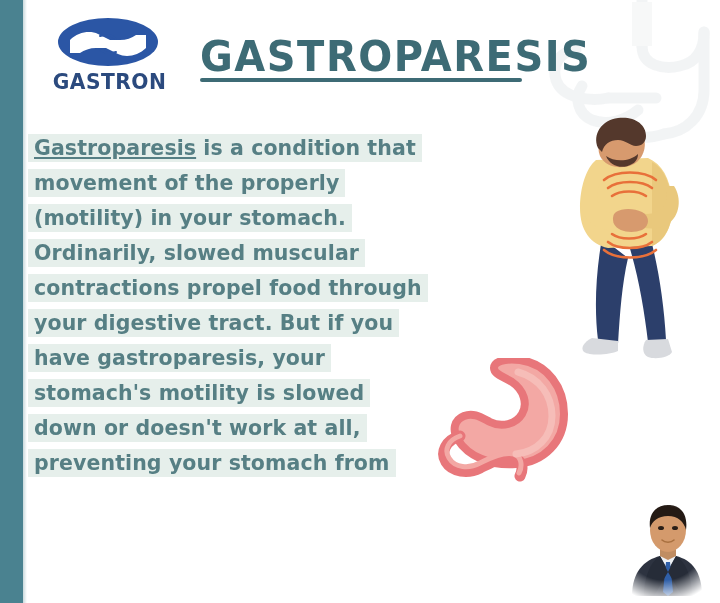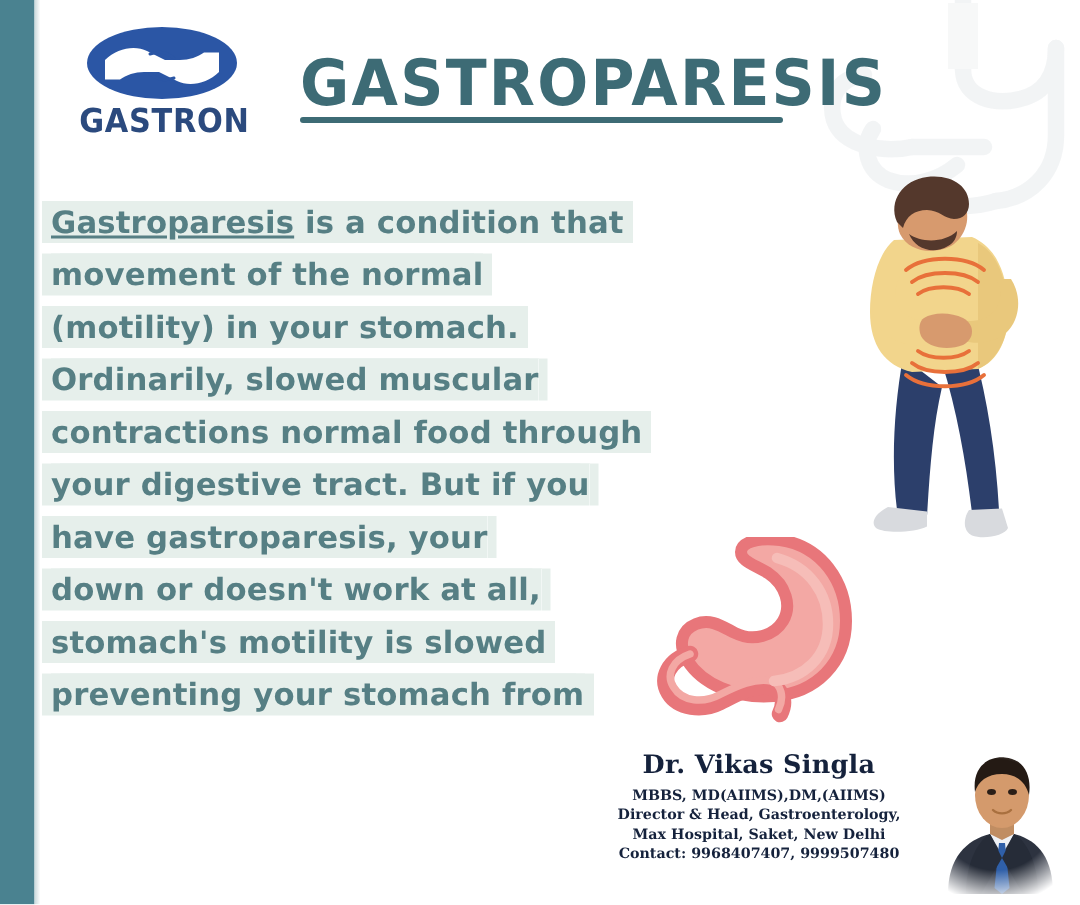--- a/index.html
+++ b/index.html
@@ -136,28 +136,28 @@
     <div class="logo-word">GASTRON</div>
   </div>
 
   <div class="title-wrap">
     <div class="title">GASTROPARESIS</div>
     <div class="title-rule"></div>
   </div>
 
   <div class="body-text">
     <span class="ln"><span><u>Gastroparesis</u><span> is a condition that</span></span></span>
-    <span class="ln"><span>movement of the normal</span></span>
+    <span class="ln"><span>movement of the properly</span></span>
     <span class="ln"><span>(motility) in your stomach.</span></span>
     <span class="ln"><span>Ordinarily, slowed muscular</span></span>
-    <span class="ln"><span>contractions normal food through</span></span>
+    <span class="ln"><span>contractions propel food through</span></span>
     <span class="ln"><span>your digestive tract. But if you</span></span>
     <span class="ln"><span>have gastroparesis, your</span></span>
+    <span class="ln"><span>stomach's motility is slowed</span></span>
     <span class="ln"><span>down or doesn't work at all,</span></span>
-    <span class="ln"><span>stomach's motility is slowed</span></span>
     <span class="ln"><span>preventing your stomach from</span></span>
   </div>
 
   <svg class="man" viewBox="0 0 160 258">
 
     <path d="M46 126 C40 160 38 196 42 228 L62 232 C64 200 66 172 72 146 Z" fill="#2c3f6b"></path>
     <path d="M72 130 C82 162 88 196 92 230 L110 228 C108 190 102 154 94 124 Z" fill="#2c3f6b"></path>
 
     <path d="M36 226 C28 230 24 236 28 240 C34 244 54 243 62 239 L62 229 Z" fill="#d8dade"></path>
     <path d="M90 228 C86 234 86 242 92 245 C100 248 114 245 116 240 L112 227 Z" fill="#d8dade"></path>
@@ -198,27 +198,20 @@
              C104 46 100 32 88 24 C78 18 70 16 70 10 C70 4 80 0 96 2 Z" fill="#f3a8a4" stroke="#e8767a" stroke-width="8" stroke-linejoin="round"></path>
 
     <path d="M36 78 C22 82 16 94 22 104 C28 114 44 116 56 110
              C68 104 78 98 90 100 C98 102 100 110 96 118" fill="none" stroke="#e8767a" stroke-width="11" stroke-linecap="round"></path>
     <path d="M36 78 C24 82 20 92 25 100 C31 110 45 111 56 105
              C68 99 79 94 90 96 C97 98 99 107 95 115" fill="none" stroke="#f3a8a4" stroke-width="5" stroke-linecap="round"></path>
 
     <path d="M94 14 C116 20 128 38 128 58 C128 80 112 94 92 96" fill="none" stroke="#f6bdb8" stroke-width="7" stroke-linecap="round"></path>
   </svg>
 
-  <div class="credit">
-    <div class="dr-name">Dr. Vikas Singla</div>
-    <div class="dr-line">MBBS, MD(AIIMS),DM,(AIIMS)</div>
-    <div class="dr-line">Director &amp; Head, Gastroenterology,</div>
-    <div class="dr-line">Max Hospital, Saket, New Delhi</div>
-    <div class="dr-line">Contact: 9968407407, 9999507480</div>
-  </div>
 
   <svg class="dr-photo" viewBox="0 0 100 96">
     <defs>
       <radialGradient id="fade" cx="50%" cy="45%" r="62%">
         <stop offset="62%" stop-color="#ffffff" stop-opacity="0"></stop>
         <stop offset="100%" stop-color="#ffffff" stop-opacity="1"></stop>
       </radialGradient>
     </defs>
     <rect width="100" height="96" fill="#ffffff"></rect>
 

